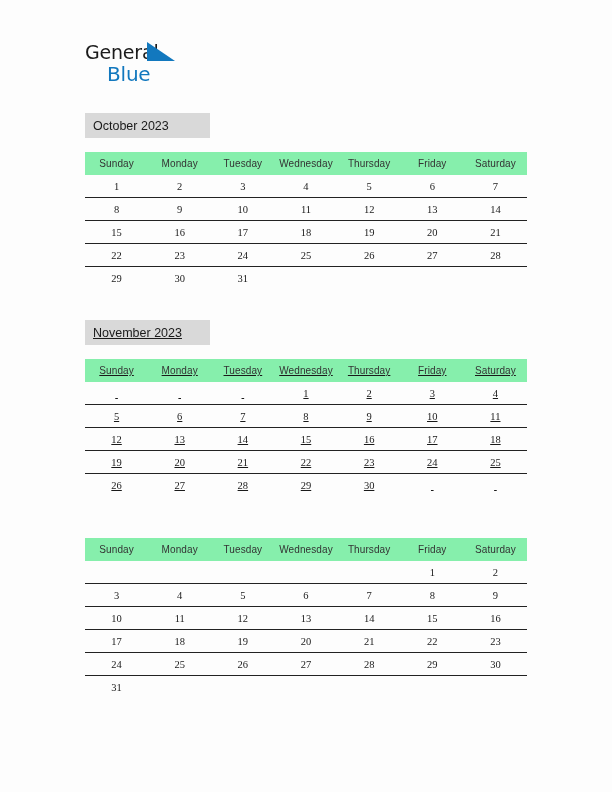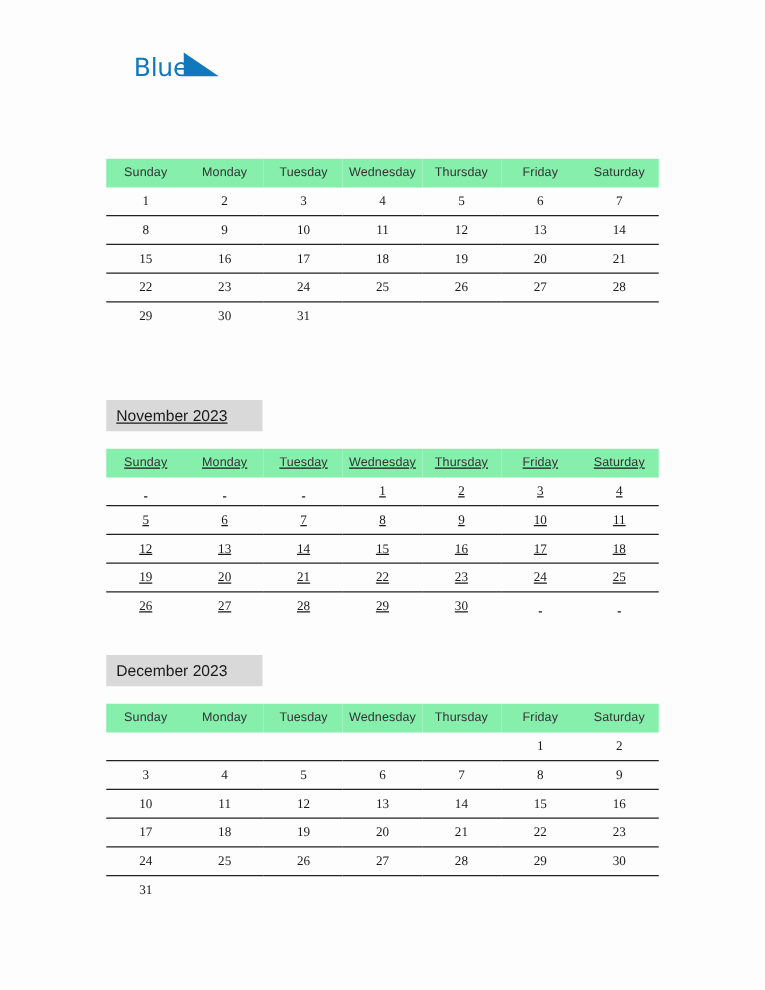--- a/index.html
+++ b/index.html
@@ -144,28 +144,32 @@
   }
 </style>
 </head>
 <body>
 
 <div class="page">
 
   <div class="header">
 
     <div class="logo">
+      <span class="logo-general">General</span>
       <span class="logo-flag"></span>
       <span class="logo-blue">Blue</span>
     </div>
 
 
   </div>
 
   <div class="month" id="month-0">
+    <div class="month-title-wrap">
+      <span class="month-title">October 2023</span>
+    </div>
     <table class="cal">
       <thead>
         <tr>
           <th>Sunday</th>
           <th>Monday</th>
           <th>Tuesday</th>
           <th>Wednesday</th>
           <th>Thursday</th>
           <th>Friday</th>
           <th>Saturday</th>
@@ -281,23 +285,20 @@
             <td>29</td>
             <td>30</td>
             <td class="empty">&nbsp;</td>
             <td class="empty">&nbsp;</td>
           </tr>
         </tbody>
     </table>
   </div>
 
   <div class="month" id="month-2">
-    <div class="month-title-wrap">
-      <span class="month-title">December 2023</span>
-    </div>
     <table class="cal">
       <thead>
         <tr>
           <th>Sunday</th>
           <th>Monday</th>
           <th>Tuesday</th>
           <th>Wednesday</th>
           <th>Thursday</th>
           <th>Friday</th>
           <th>Saturday</th>

